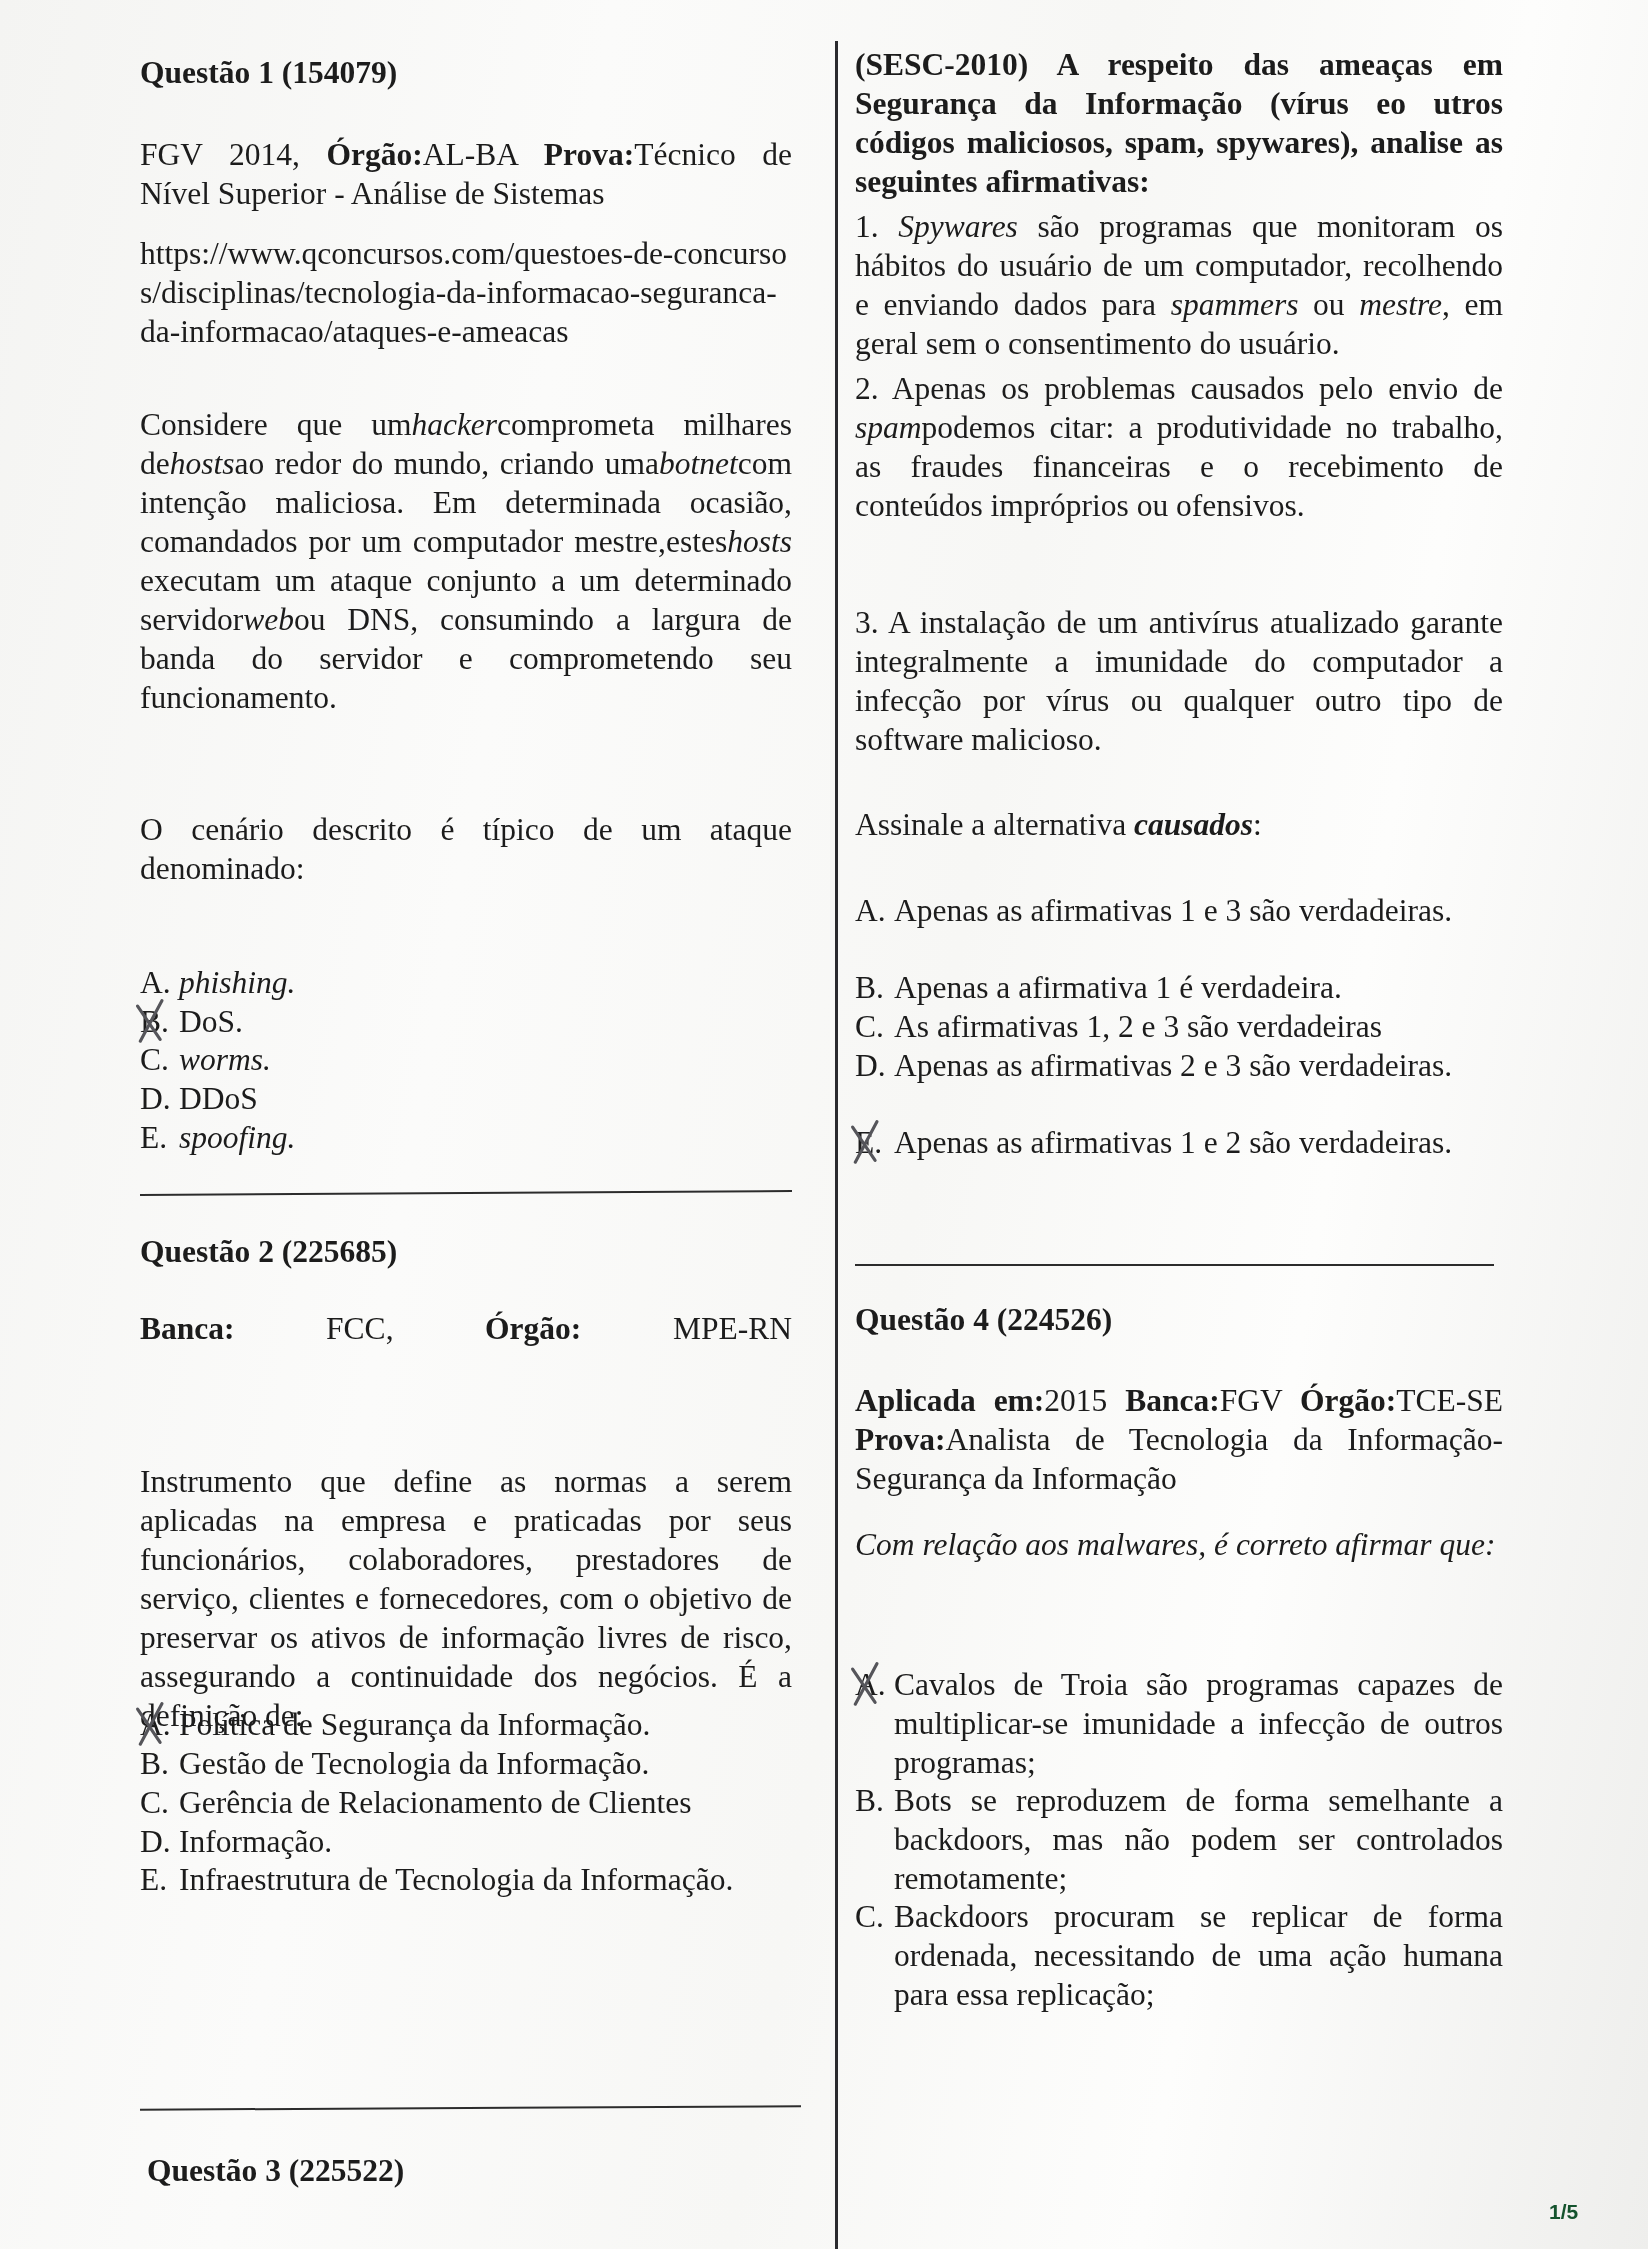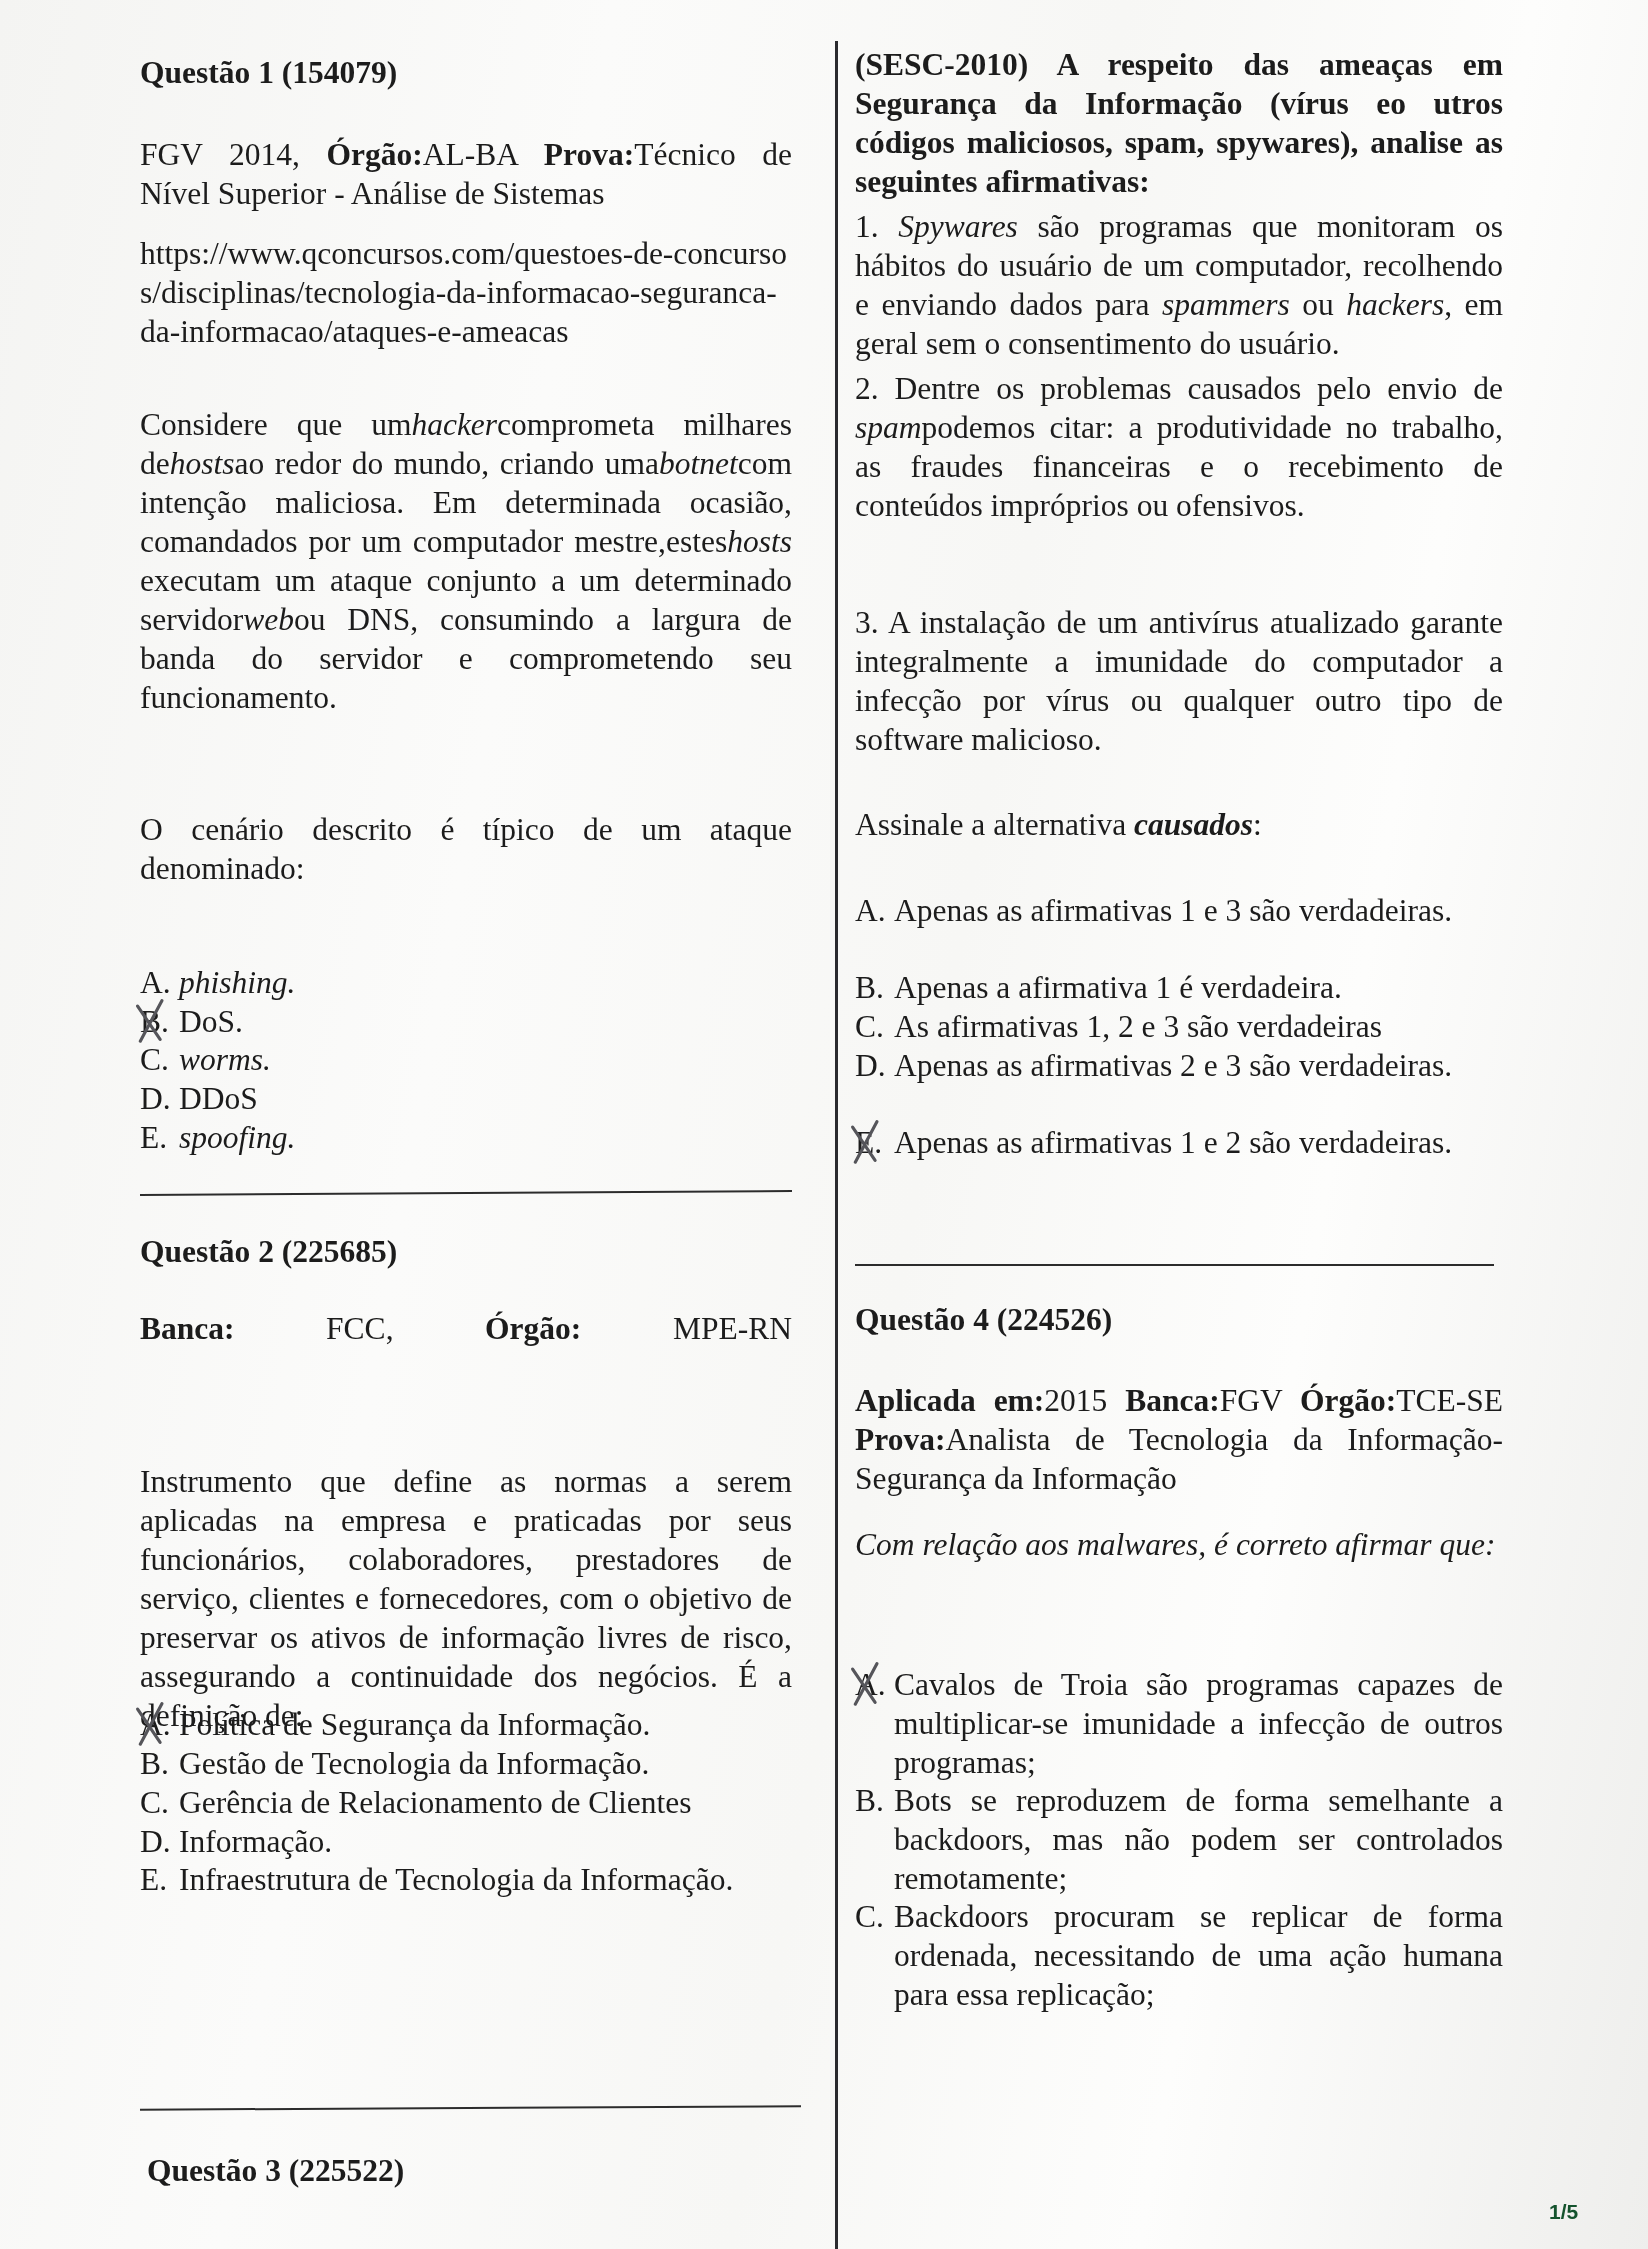--- a/index.html
+++ b/index.html
@@ -126,22 +126,22 @@
   <div class="hr" style="left:0; width:661px; top:2107px; transform:rotate(-0.3deg);"></div>
 
   <div class="hdr" style="top:2151px;margin-left:7px;">Questão 3 (225522)</div>
 </div>
 
 <div class="col col-right">
 
   <p class="p blk" style="top:45px; font-weight:bold;">(SESC-2010) A respeito das ameaças em Segurança da Informação (vírus eo utros códigos maliciosos, spam, spywares), analise as seguintes afirmativas:</p>
 
   <div id="q3-statements">
-      <p class="p blk" style="top: 207px;"><span>1.</span> <i>Spywares</i><span> são programas que monitoram os hábitos do usuário de um computador, recolhendo e enviando dados para </span><i>spammers</i><span> ou </span><i>hackers</i><span>, em geral sem o consentimento do usuário.</span></p>
-      <p class="p blk" style="top: 369px;"><span>2.</span> <span>Dentre os problemas causados pelo envio de </span><i>spam</i><span>podemos citar: a produtividade no trabalho, as fraudes financeiras e o recebimento de conteúdos impróprios ou ofensivos.</span></p>
+      <p class="p blk" style="top: 207px;"><span>1.</span> <i>Spywares</i><span> são programas que monitoram os hábitos do usuário de um computador, recolhendo e enviando dados para </span><i>spammers</i><span> ou </span><i>mestre</i><span>, em geral sem o consentimento do usuário.</span></p>
+      <p class="p blk" style="top: 369px;"><span>2.</span> <span>Apenas os problemas causados pelo envio de </span><i>spam</i><span>podemos citar: a produtividade no trabalho, as fraudes financeiras e o recebimento de conteúdos impróprios ou ofensivos.</span></p>
       <p class="p blk" style="top: 603px;"><span>3.</span> <span>A instalação de um antivírus atualizado garante integralmente a imunidade do computador a infecção por vírus ou qualquer outro tipo de software malicioso.</span></p>
     </div>
 
   <p class="p blk" style="top:805px;">
     <span>Assinale a alternativa </span><b><i>causados</i></b><span>:</span>
   </p>
 
   <div id="q3-options">
       <div class="opt" style="top: 891px;">
         <span class="lt">A.</span>

